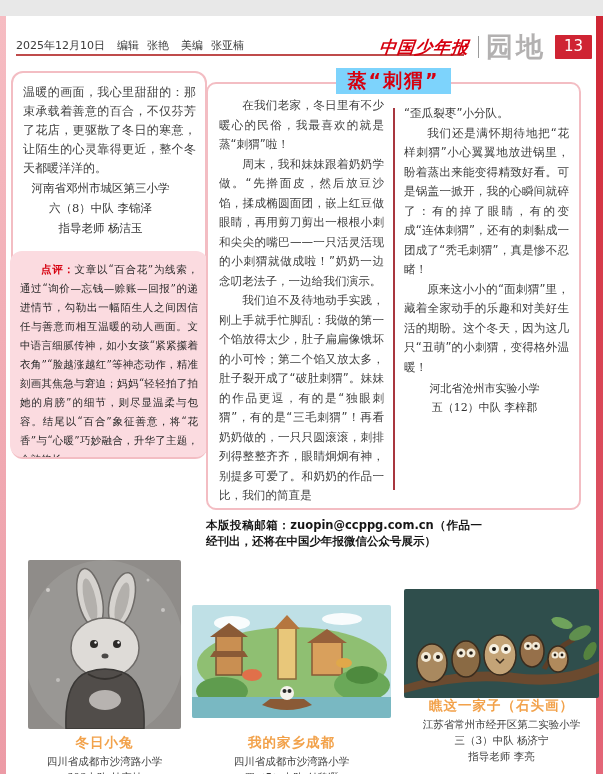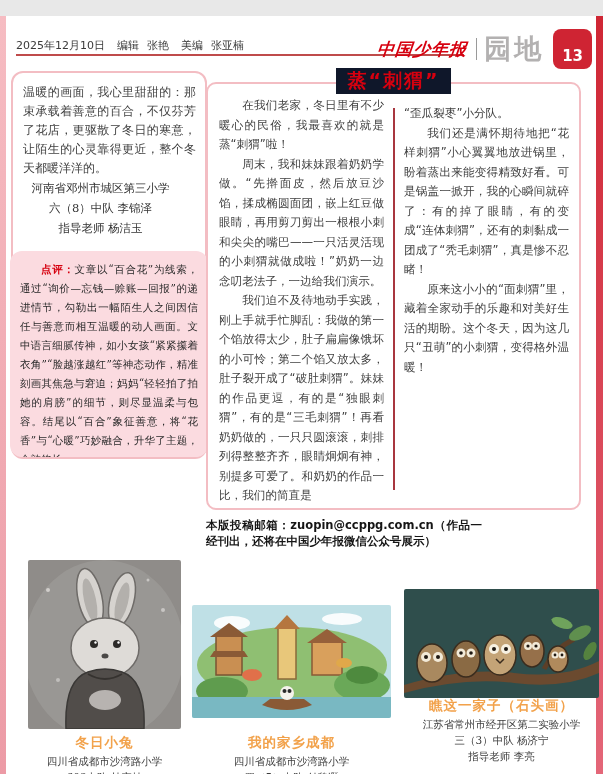--- a/index.html
+++ b/index.html
@@ -12,35 +12,35 @@
   .edge-bottom{ position:absolute; left:6px; right:7px; bottom:0; height:5px; background:#f5c2c8; }
 
   
   .date-row { position:absolute; left:16px; top:22px; font-size:11px; color:#3a3a3a; display:flex; gap:12px; white-space:nowrap; }
   .date-row .grp { display:flex; gap:8px; }
   .header-rule { position:absolute; left:16px; top:38px; width:448px; height:2px; background:#bf4b4b; }
   .masthead { position:absolute; top:13px; right:11px; display:flex; align-items:center; }
   .masthead-script { color:#d6000f; font-size:17px; font-weight:bold; font-style:italic; transform:skewX(-6deg); letter-spacing:1px; }
   .masthead-divider { width:1px; height:22px; background:#9a9a9a; margin:0 7px 0 9px; }
   .masthead-section { font-size:27px; font-weight:bold; color:#b3b1b1; letter-spacing:3px; }
-  .page-num-box { background:#cf2433; color:#fff; font-weight:bold; font-size:15px; line-height:1; padding:20px 9px 5px; border-radius:8px; margin-left:9px; }
+  .page-num-box { background:#cf2433; color:#fff; font-weight:normal; font-size:15px; line-height:1; padding:4px 9px 5px; border-radius:1px; margin-left:9px; }
 
   
   .left-box { position:absolute; left:11px; top:55px; width:196px; height:388px; border:2px solid #f3bdc3; border-radius:12px; background:#fff; }
   .left-article { padding:10px 9px 0 10px; }
   .left-article p { font-size:12px; line-height:19px; color:#3f3f3f; text-align:justify; }
   .attr-line { font-family:"DejaVu Serif", serif; font-size:11.5px; line-height:20px; color:#333; text-align:center; padding-right:14px; }
   .left-article .attr-line { padding-right:18px; }
   .comment-box { position:absolute; left:10px; top:235px; width:198px; height:206px; background:#fbdbe0; border-radius:12px; padding:9px 10px 0; overflow:hidden; }
   .comment-box p { font-family:"DejaVu Serif", serif; font-size:10.5px; line-height:19px; color:#2a2a2a; text-align:justify; text-indent:2em; }
   .comment-label { color:#d6000f; font-weight:bold; }
 
   
   .main-box { position:absolute; left:206px; top:66px; width:375px; height:428px; border:2px solid #f3bdc3; border-radius:10px; background:#fff; }
-  .main-title { position:absolute; top:-16px; left:50%; transform:translateX(-50%); background:#0f172a; padding:0 12px; color:#d6000f; font-size:19px; font-weight:bold; letter-spacing:2px; white-space:nowrap; }
+  .main-title { position:absolute; top:-16px; left:50%; transform:translateX(-50%); background:#7dd3fc; padding:0 12px; color:#d6000f; font-size:19px; font-weight:bold; letter-spacing:2px; white-space:nowrap; }
   .main-cols { display:flex; height:100%; }
   .main-col { flex:1; padding:12px 9px 6px 11px; overflow:hidden; }
   .main-col.second { padding:20px 10px 6px 9px; }
   .col-divider { width:2px; background:#a8363f; margin:24px 0 18px; }
   .main-col p { font-size:11.6px; line-height:19.5px; color:#3f3f3f; text-align:justify; }
   .p-indent { text-indent:2em; }
   .main-attr { margin-top:2px; }
   .main-attr .attr-line { font-size:11px; line-height:19px; padding-right:4px; }
 
   
@@ -107,20 +107,25 @@
       <div class="main-col">
         <p class="p-indent">在我们老家，冬日里有不少暖心的民俗，我最喜欢的就是蒸“刺猬”啦！</p>
         <p class="p-indent">周末，我和妹妹跟着奶奶学做。“先擀面皮，然后放豆沙馅，揉成椭圆面团，嵌上红豆做眼睛，再用剪刀剪出一根根小刺和尖尖的嘴巴——一只活灵活现的小刺猬就做成啦！”奶奶一边念叨老法子，一边给我们演示。</p>
         <p class="p-indent">我们迫不及待地动手实践，刚上手就手忙脚乱：我做的第一个馅放得太少，肚子扁扁像饿坏的小可怜；第二个馅又放太多，肚子裂开成了“破肚刺猬”。妹妹的作品更逗，有的是“独眼刺猬”，有的是“三毛刺猬”！再看奶奶做的，一只只圆滚滚，刺排列得整整齐齐，眼睛炯炯有神，别提多可爱了。和奶奶的作品一比，我们的简直是</p>
       </div>
       <div class="col-divider"></div>
       <div class="main-col second">
         <p>“歪瓜裂枣”小分队。</p>
         <p class="p-indent">我们还是满怀期待地把“花样刺猬”小心翼翼地放进锅里，盼着蒸出来能变得精致好看。可是锅盖一掀开，我的心瞬间就碎了：有的掉了眼睛，有的变成“连体刺猬”，还有的刺黏成一团成了“秃毛刺猬”，真是惨不忍睹！</p>
         <p class="p-indent">原来这小小的“面刺猬”里，藏着全家动手的乐趣和对美好生活的期盼。这个冬天，因为这几只“丑萌”的小刺猬，变得格外温暖！</p>
+        <div class="main-attr">
+          <div class="attr-line">河北省沧州市实验小学</div>
+          <div class="attr-line">五（12）中队 李梓郡</div>
+
+        </div>
       </div>
     </div>
   </div>
 
   <div class="submission">本版投稿邮箱：zuopin@ccppg.com.cn（作品一经刊出，还将在中国少年报微信公众号展示）</div>
 
   <div class="artwork img-rabbit">
     <svg viewBox="0 0 153 169" xmlns="http://www.w3.org/2000/svg">
       <rect width="153" height="169" fill="#8f8c89"></rect>
       <ellipse cx="76" cy="90" rx="80" ry="90" fill="#a3a09c" opacity="0.55"></ellipse>

